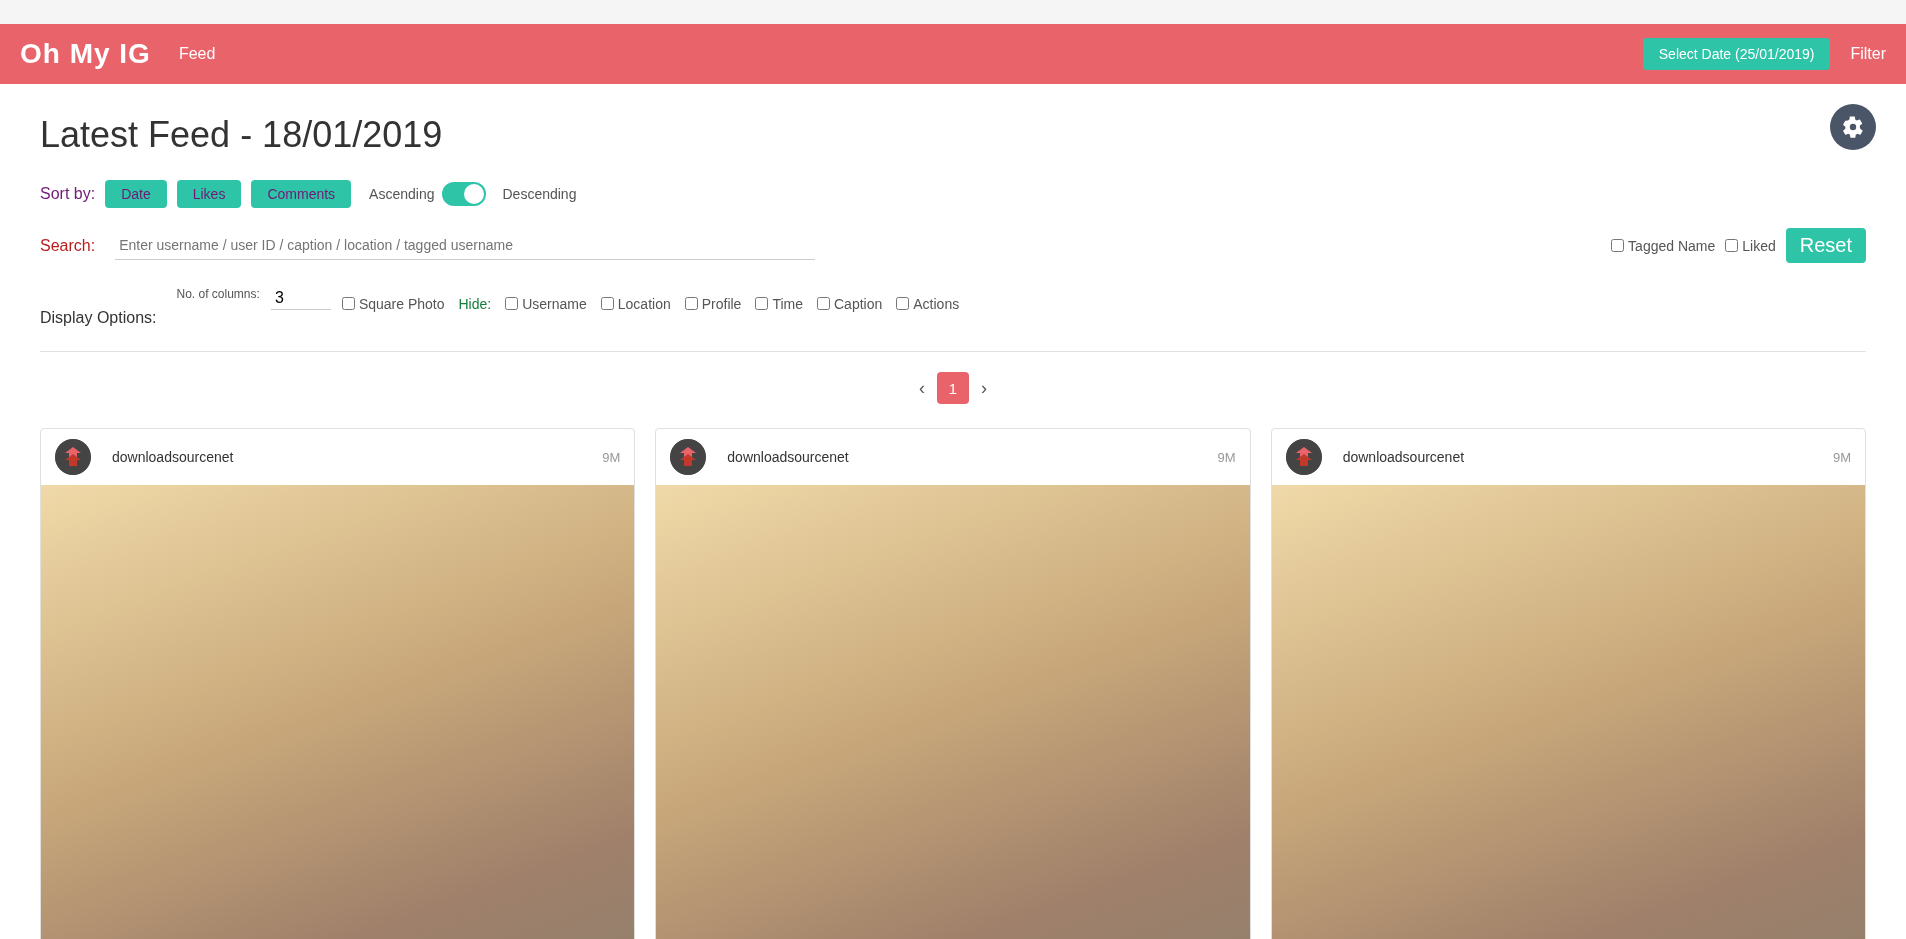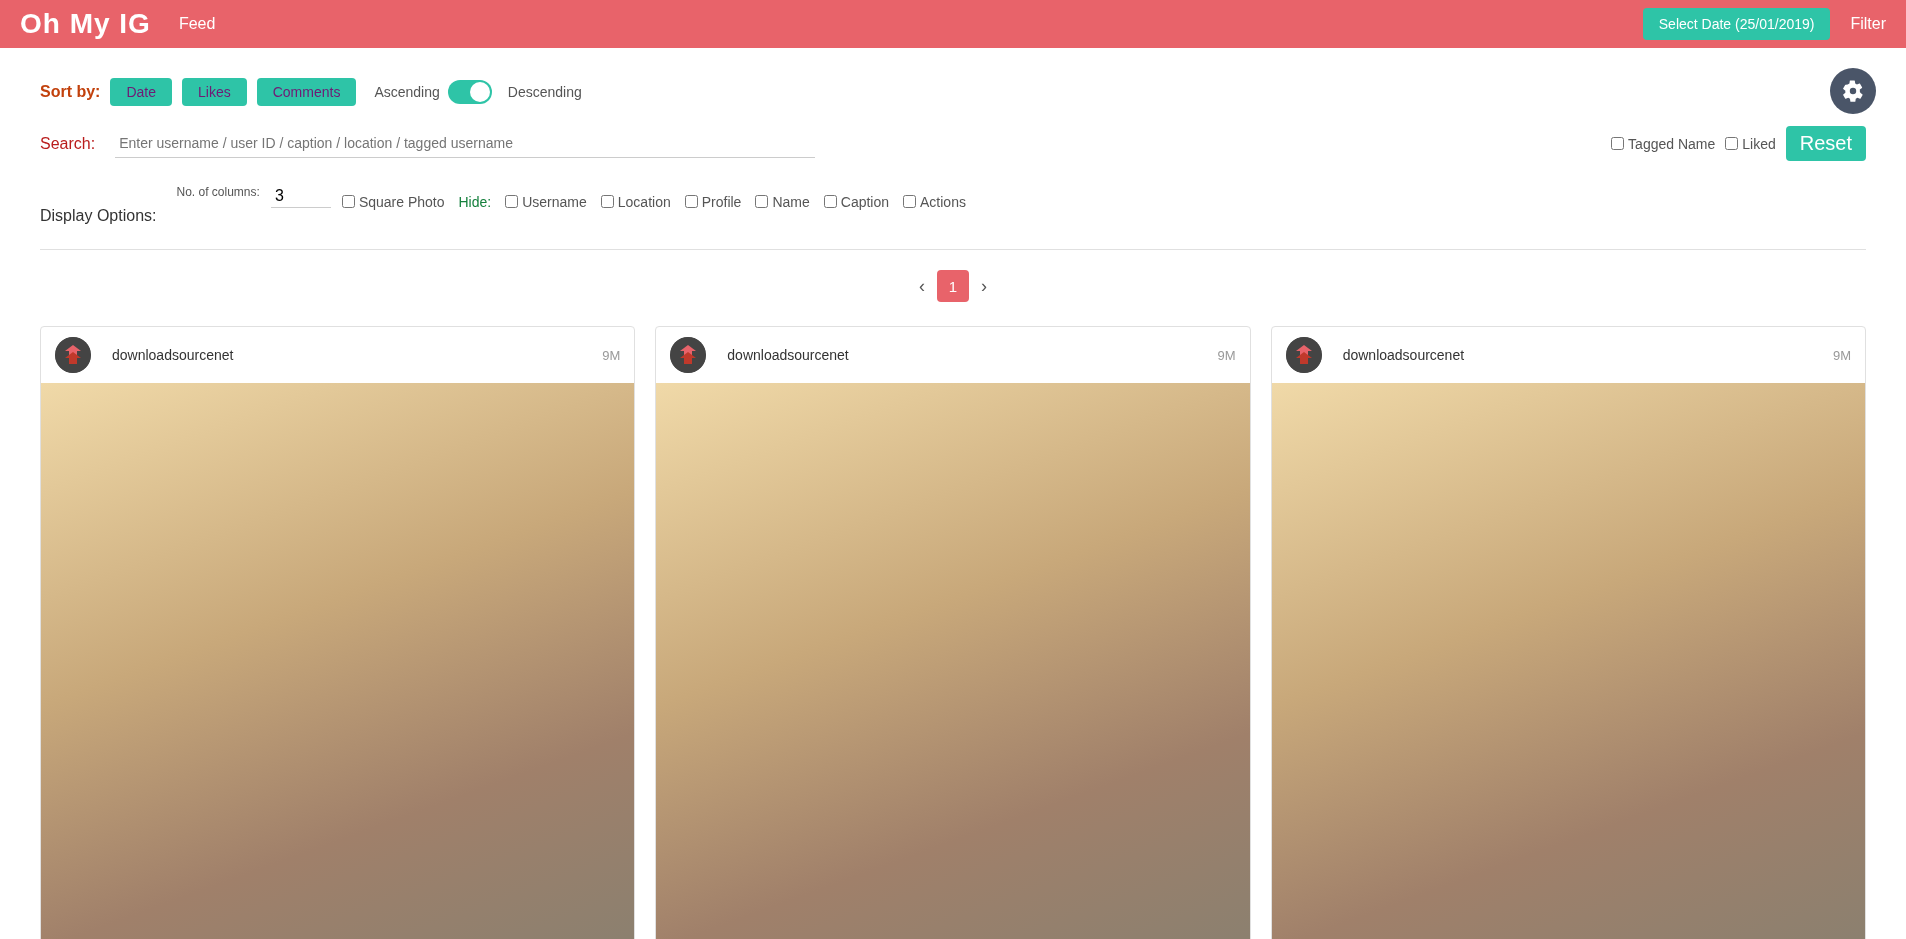--- a/index.html
+++ b/index.html
@@ -4,22 +4,23 @@
   <style>
     * { box-sizing: border-box; margin: 0; padding: 0; }
     body { font-family: 'Segoe UI', Arial, sans-serif; background: #f5f5f5; }
 
     
     .header {
       background: #e8636a;
       display: flex;
       align-items: center;
       padding: 0 20px;
-      height: 48px;
+      height: 60px;
       gap: 20px;
+      margin-top: 24px;
     }
     .header-title {
       color: white;
       font-size: 28px;
       font-weight: bold;
       letter-spacing: 1px;
     }
     .header-nav-item {
       color: white;
       font-size: 16px;
@@ -58,22 +59,22 @@
 
     
     .sort-row {
       display: flex;
       align-items: center;
       gap: 10px;
       margin-bottom: 20px;
     }
     .sort-label {
       font-size: 16px;
-      color: #c2410c;
-      font-weight: 700;
+      color: #701a75;
+      font-weight: 400;
     }
     .sort-btn {
       background: #2ec4a7;
       color: #701a75;
       border: none;
       padding: 6px 16px;
       border-radius: 4px;
       font-size: 14px;
       cursor: pointer;
     }
@@ -331,20 +332,21 @@
 </header>
 
 <div class="main main-wrapper">
 
   <button class="settings-btn">
     <svg width="22" height="22" viewBox="0 0 24 24" fill="white">
       <path d="M12 15.5A3.5 3.5 0 018.5 12 3.5 3.5 0 0112 8.5a3.5 3.5 0 013.5 3.5 3.5 3.5 0 01-3.5 3.5m7.43-2.92c.04-.34.07-.69.07-1.08s-.03-.74-.07-1.08l2.32-1.82a.55.55 0 00.13-.71l-2.2-3.82a.55.55 0 00-.67-.24l-2.74 1.1a8.03 8.03 0 00-1.86-1.08l-.42-2.92a.536.536 0 00-.53-.45h-4.4c-.27 0-.5.19-.53.45l-.42 2.92a8.03 8.03 0 00-1.86 1.08L4.1 5.13a.536.536 0 00-.67.24L1.23 9.19a.546.546 0 00.13.71l2.32 1.82c-.04.34-.07.69-.07 1.08s.03.74.07 1.08L1.36 15.7a.55.55 0 00-.13.71l2.2 3.82c.14.25.44.34.67.24l2.74-1.1c.58.42 1.2.77 1.86 1.08l.42 2.92c.03.26.26.45.53.45h4.4c.27 0 .5-.19.53-.45l.42-2.92a8.03 8.03 0 001.86-1.08l2.74 1.1c.24.1.53.01.67-.24l2.2-3.82a.546.546 0 00-.13-.71l-2.32-1.82z"></path>
     </svg>
   </button>
 
+  <h1 class="page-title">Latest Feed - 18/01/2019</h1>
 
   <div class="sort-row">
     <span class="sort-label">Sort by:</span>
     <button class="sort-btn">Date</button>
     <button class="sort-btn">Likes</button>
     <button class="sort-btn">Comments</button>
     <div class="toggle-container">
       <span class="sort-direction-label">Ascending</span>
       <div class="toggle-switch">
         <div class="toggle-track"></div>
@@ -388,21 +390,21 @@
         <label class="display-checkbox-item">
           <input type="checkbox" style="">
           <span>Location</span>
         </label>
         <label class="display-checkbox-item">
           <input type="checkbox" style="">
           <span>Profile</span>
         </label>
         <label class="display-checkbox-item">
           <input type="checkbox" style="">
-          <span>Name</span>
+          <span>Time</span>
         </label>
         <label class="display-checkbox-item">
           <input type="checkbox" style="">
           <span>Caption</span>
         </label>
         <label class="display-checkbox-item">
           <input type="checkbox" style="">
           <span>Actions</span>
         </label>
       </div>

